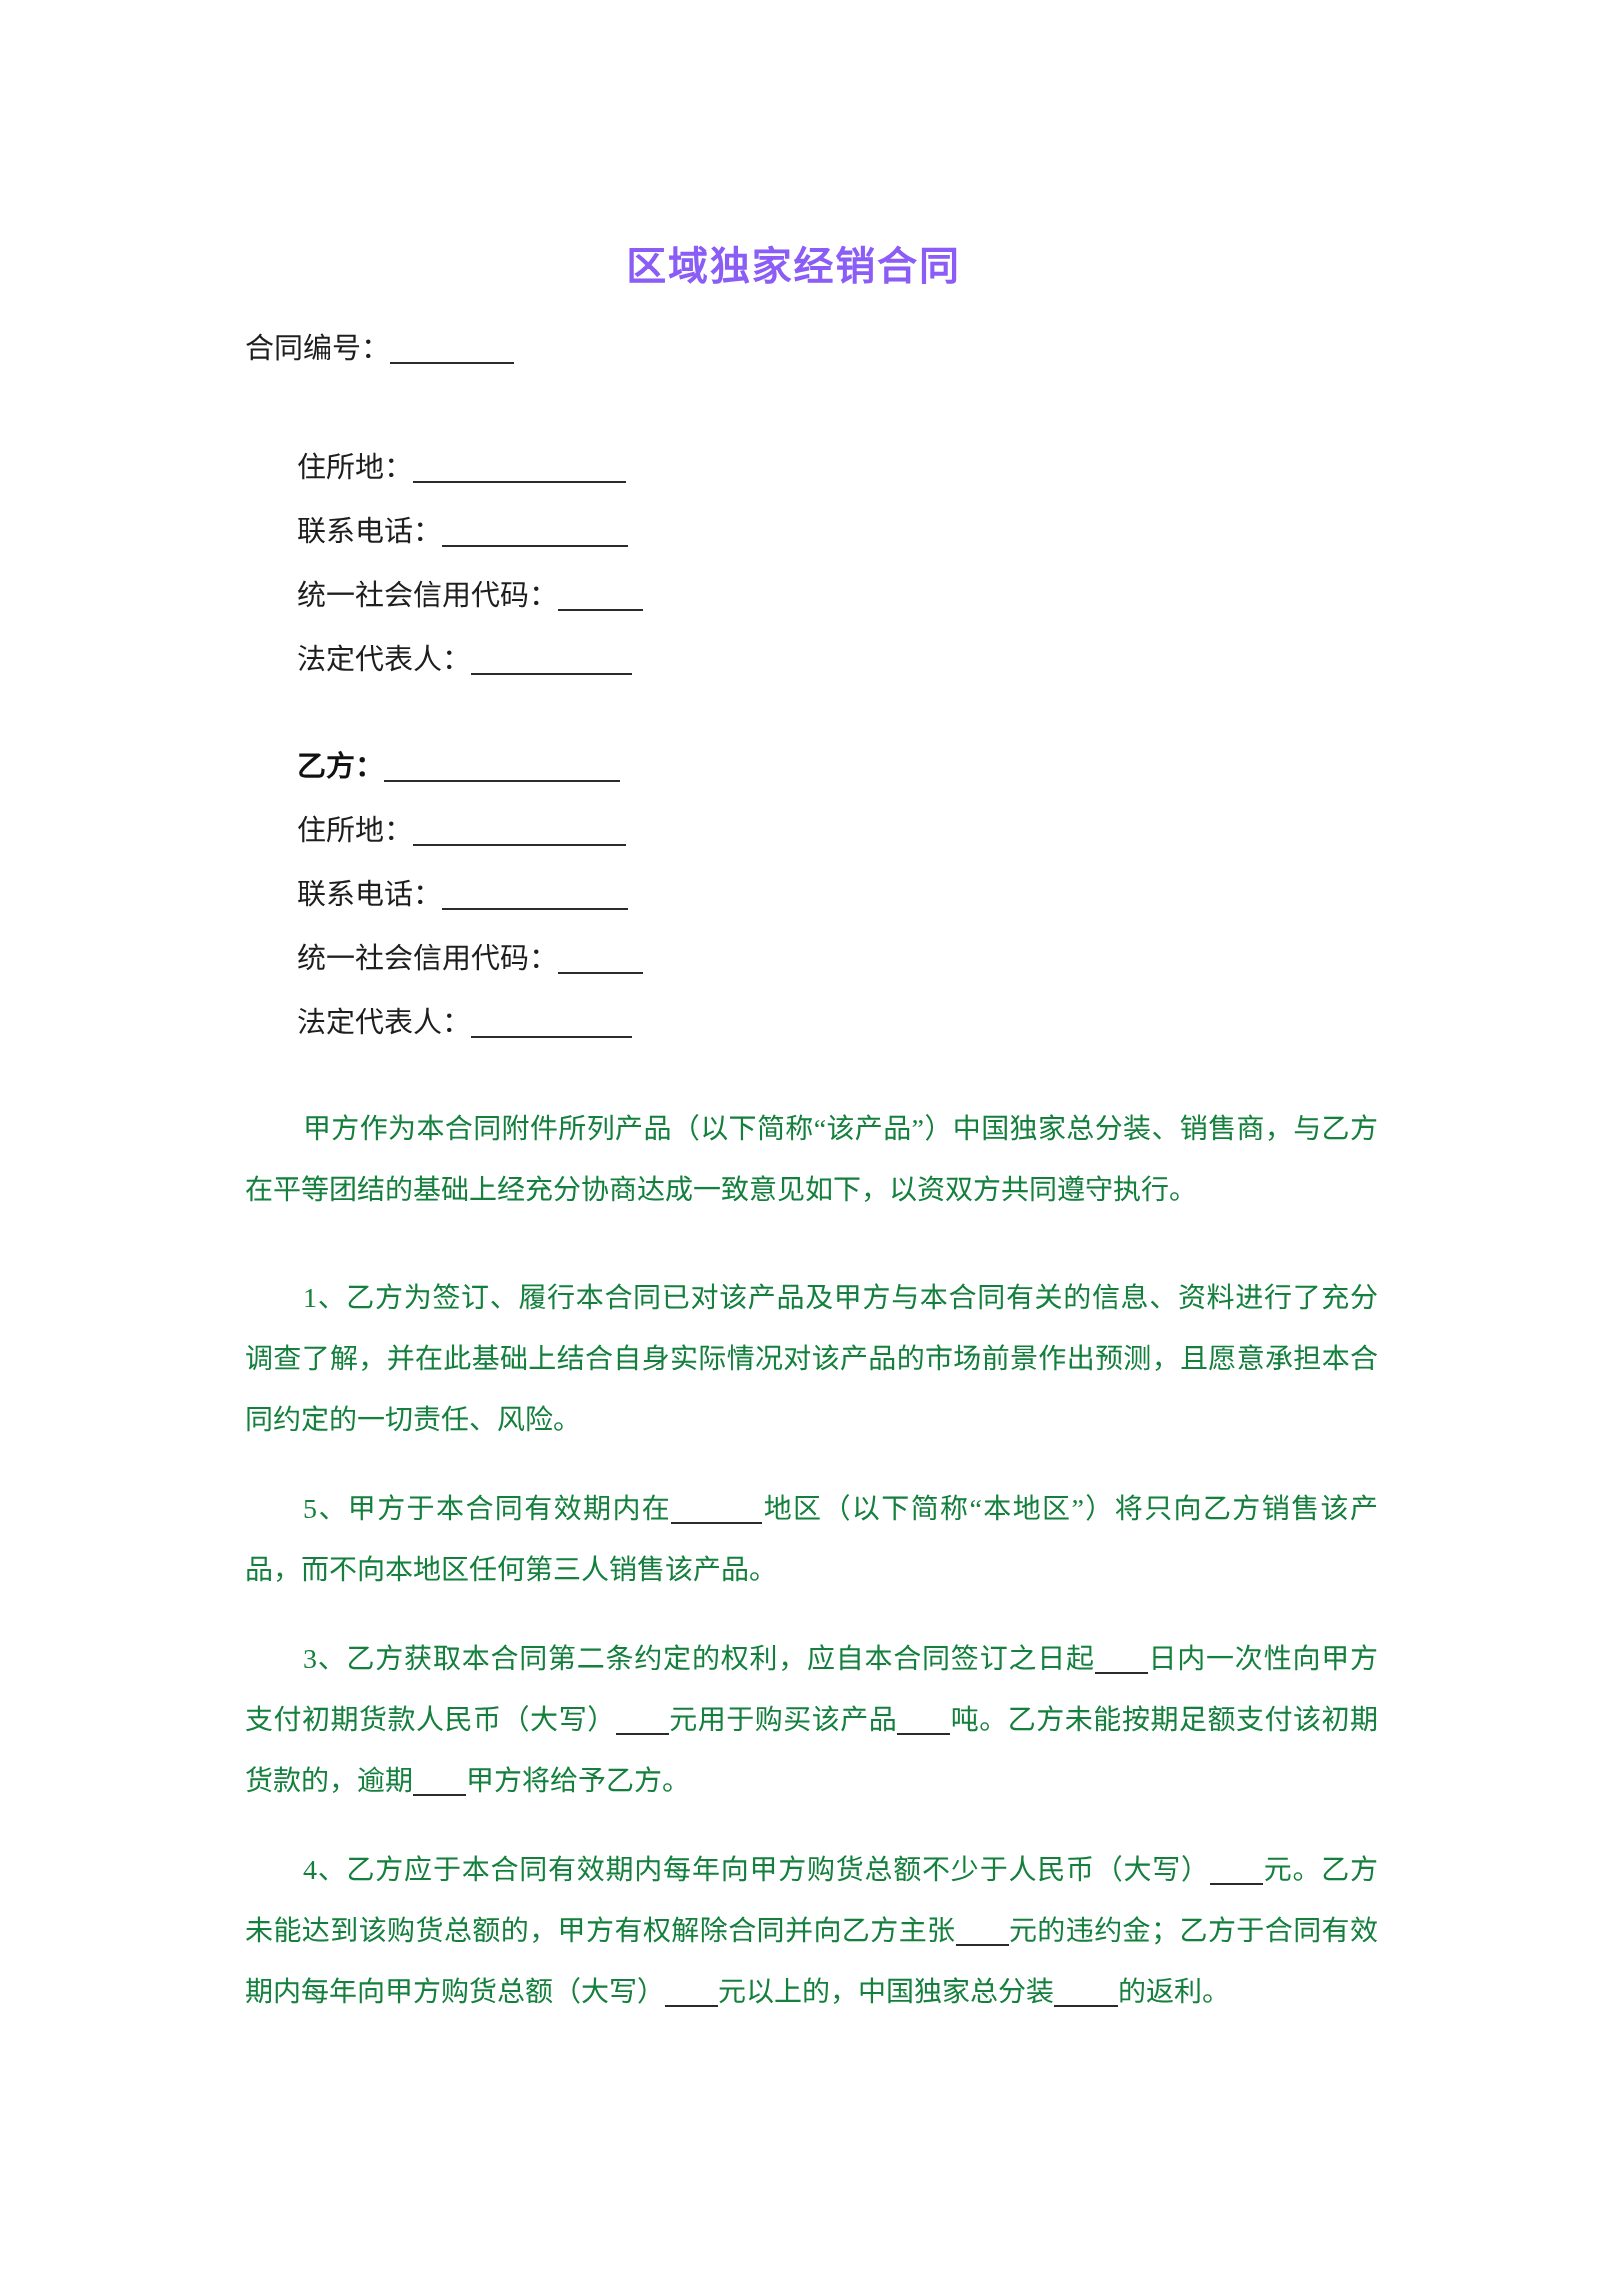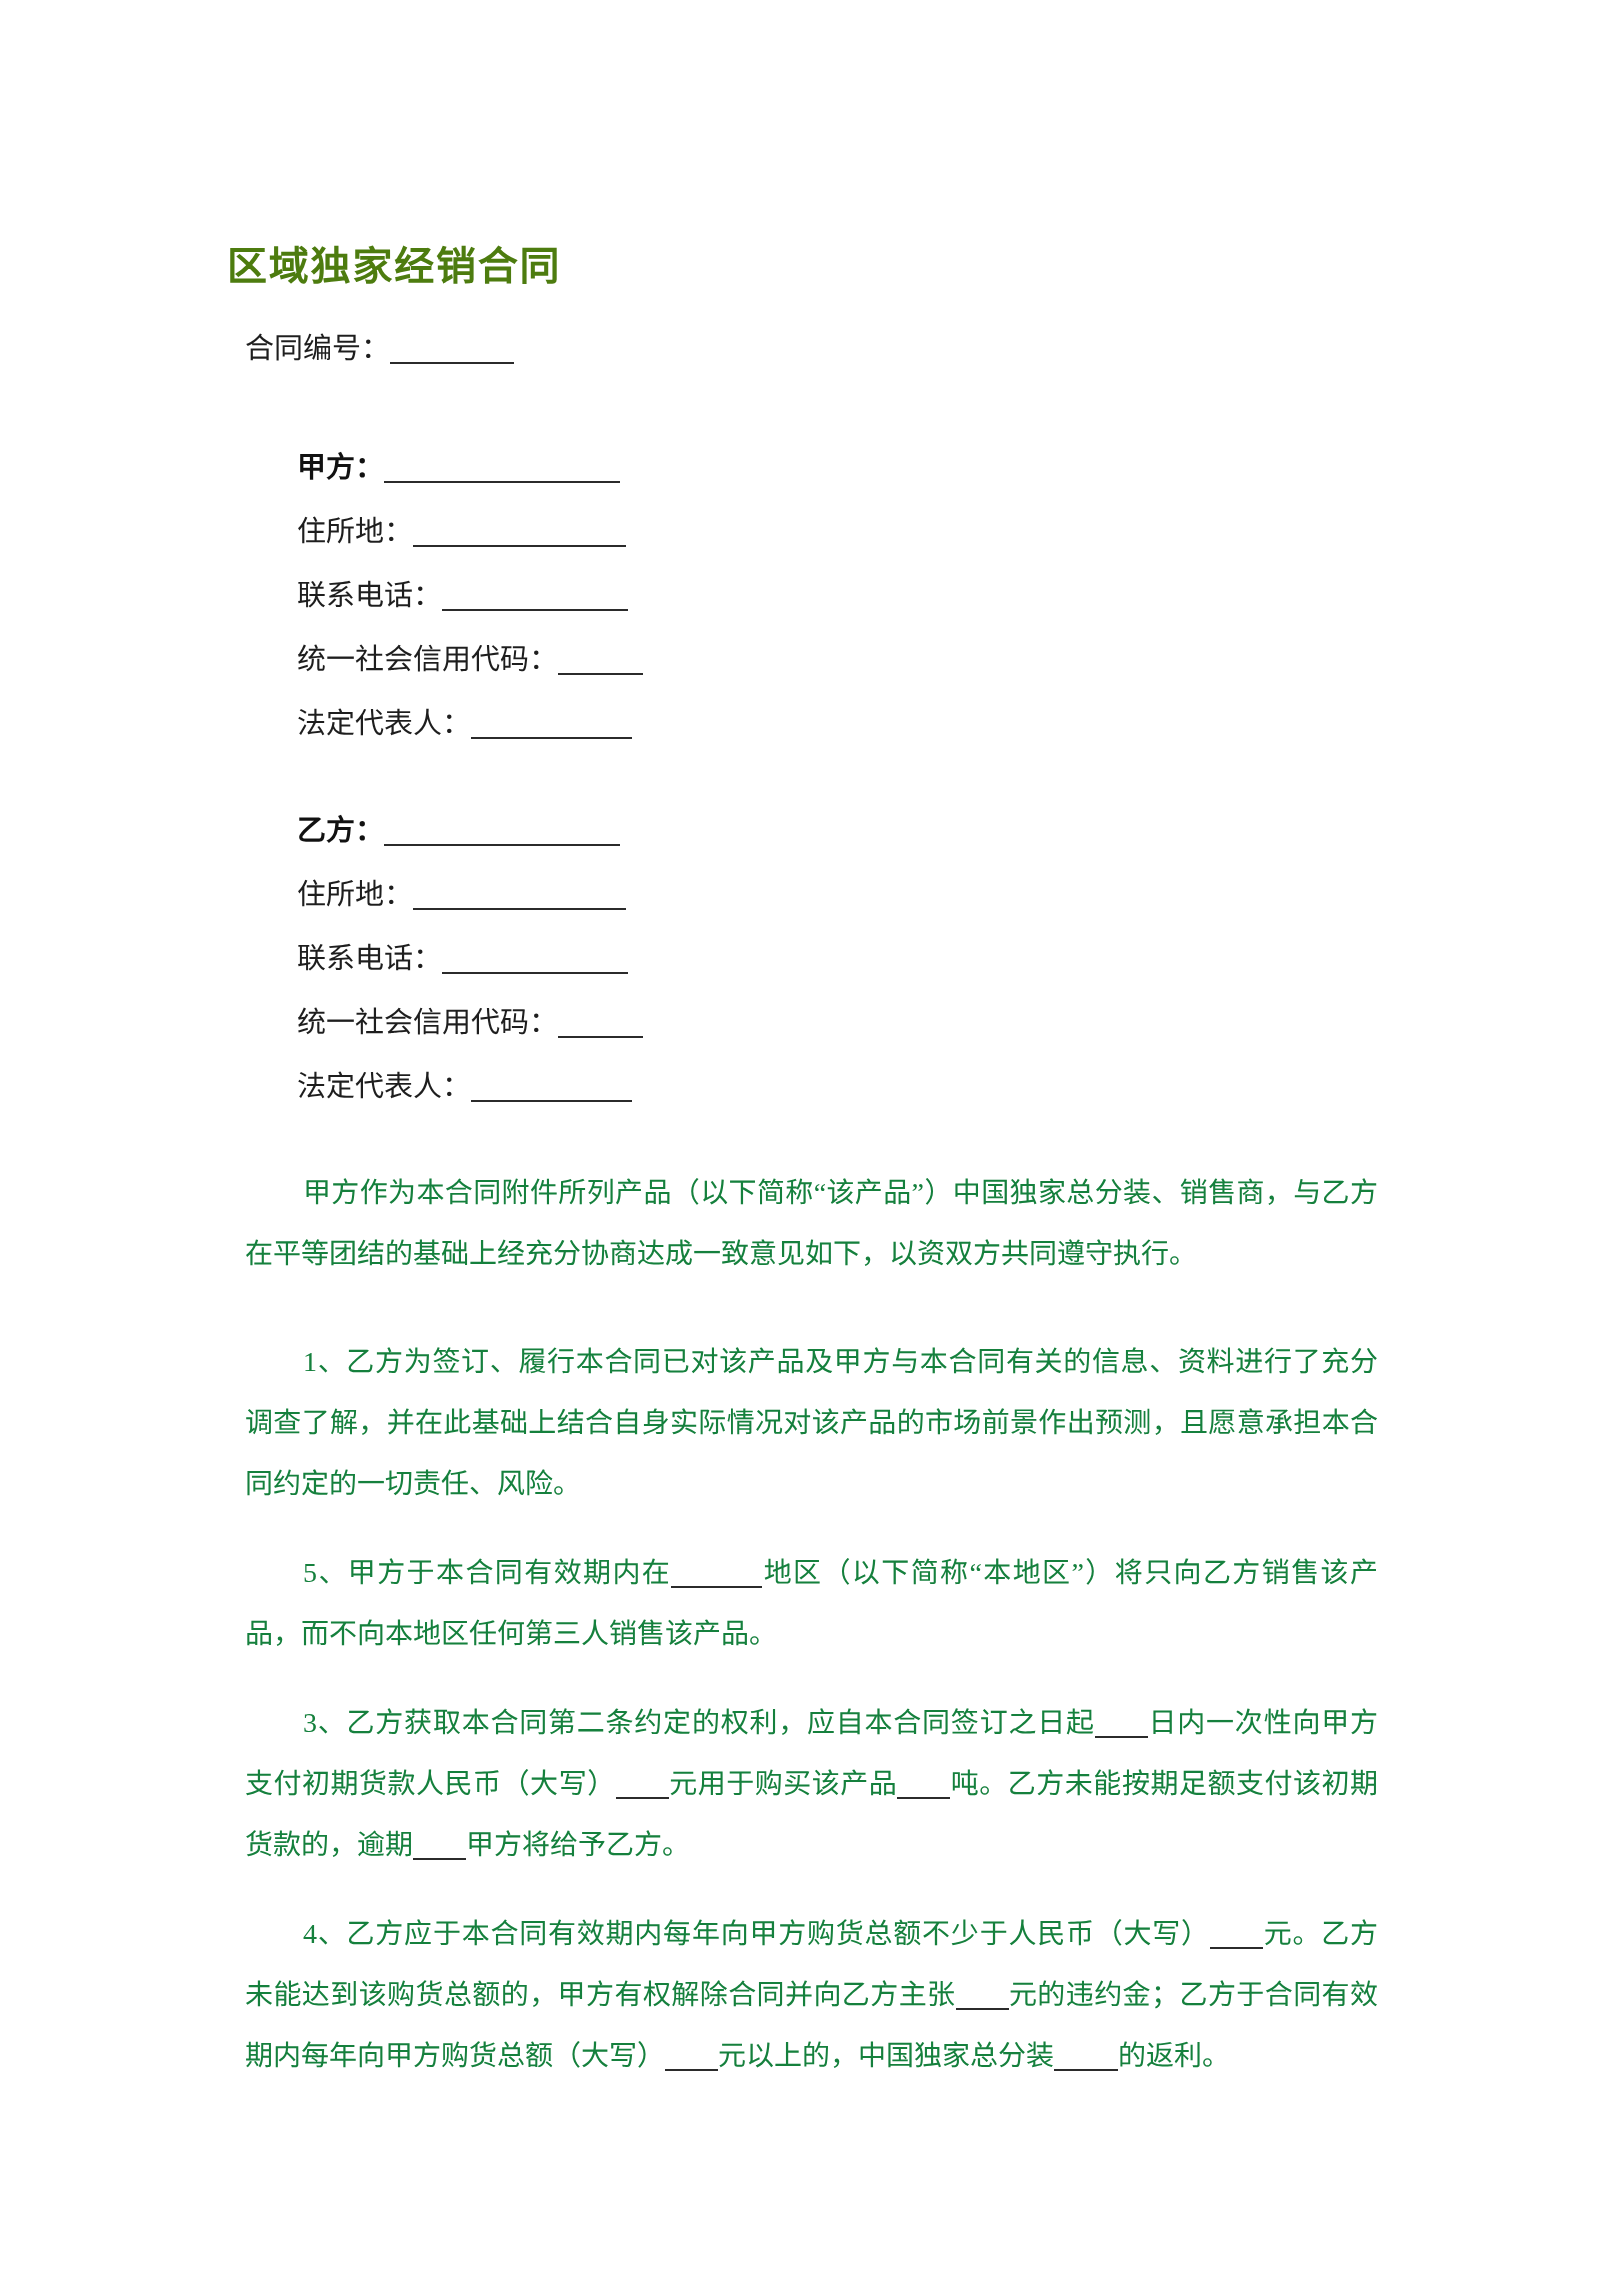--- a/index.html
+++ b/index.html
@@ -12,27 +12,27 @@
     box-sizing: border-box;
     padding: 0 245px;
     overflow: hidden;
     color: #1e1e1e;
     font-family: "Liberation Serif", "DejaVu Serif", serif;
   }
   .doc-title {
     margin: 244px 0 0 0;
     position: relative;
     left: -18px;
-    text-align: left;
+    text-align: center;
     font-family: "Liberation Sans", "DejaVu Sans", sans-serif;
     font-weight: 700;
     font-size: 40px;
     line-height: 1.1;
     letter-spacing: 1.8px;
-    color: #4d7c0f;
+    color: #8b5cf6;
   }
   .contract-no {
     margin-top: 42px;
     text-align: left;
     padding-right: 47px;
     font-size: 29px;
     line-height: 36px;
     white-space: nowrap;
   }
   .party-block { margin-top: 69px; }
@@ -71,23 +71,20 @@
 <div class="page">
 
   <h1 class="doc-title">区域独家经销合同</h1>
 
   <div class="contract-no">
     <span>合同编号：</span><span class="blank" style="width: 124px;"></span>
   </div>
 
   <section class="party-block">
     <div class="party-row">
-      <span class="field-label bold">甲方：</span><span class="blank" style="width: 236px;"></span>
-    </div>
-    <div class="party-row">
       <span class="field-label">住所地：</span><span class="blank" style="width: 213px;"></span>
     </div>
     <div class="party-row">
       <span class="field-label">联系电话：</span><span class="blank" style="width: 186px;"></span>
     </div>
     <div class="party-row">
       <span class="field-label">统一社会信用代码：</span><span class="blank" style="width: 85px;"></span>
     </div>
     <div class="party-row">
       <span class="field-label">法定代表人：</span><span class="blank" style="width: 161px;"></span>

